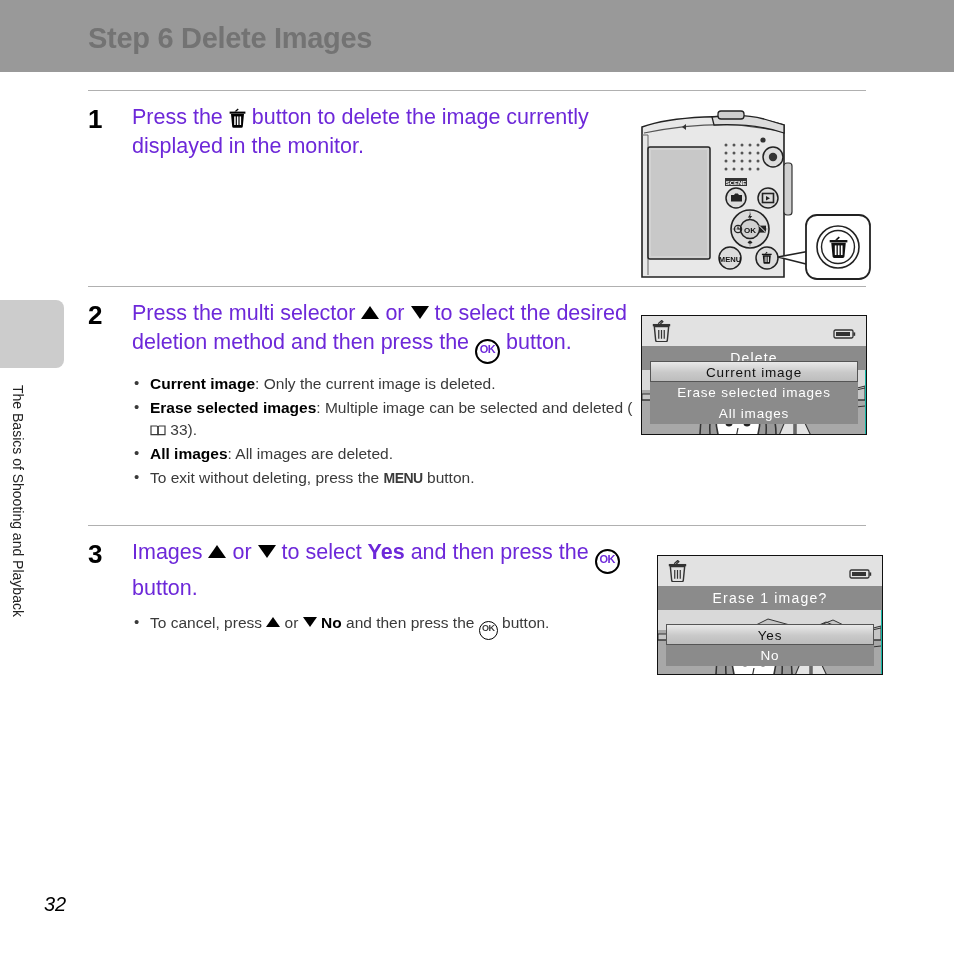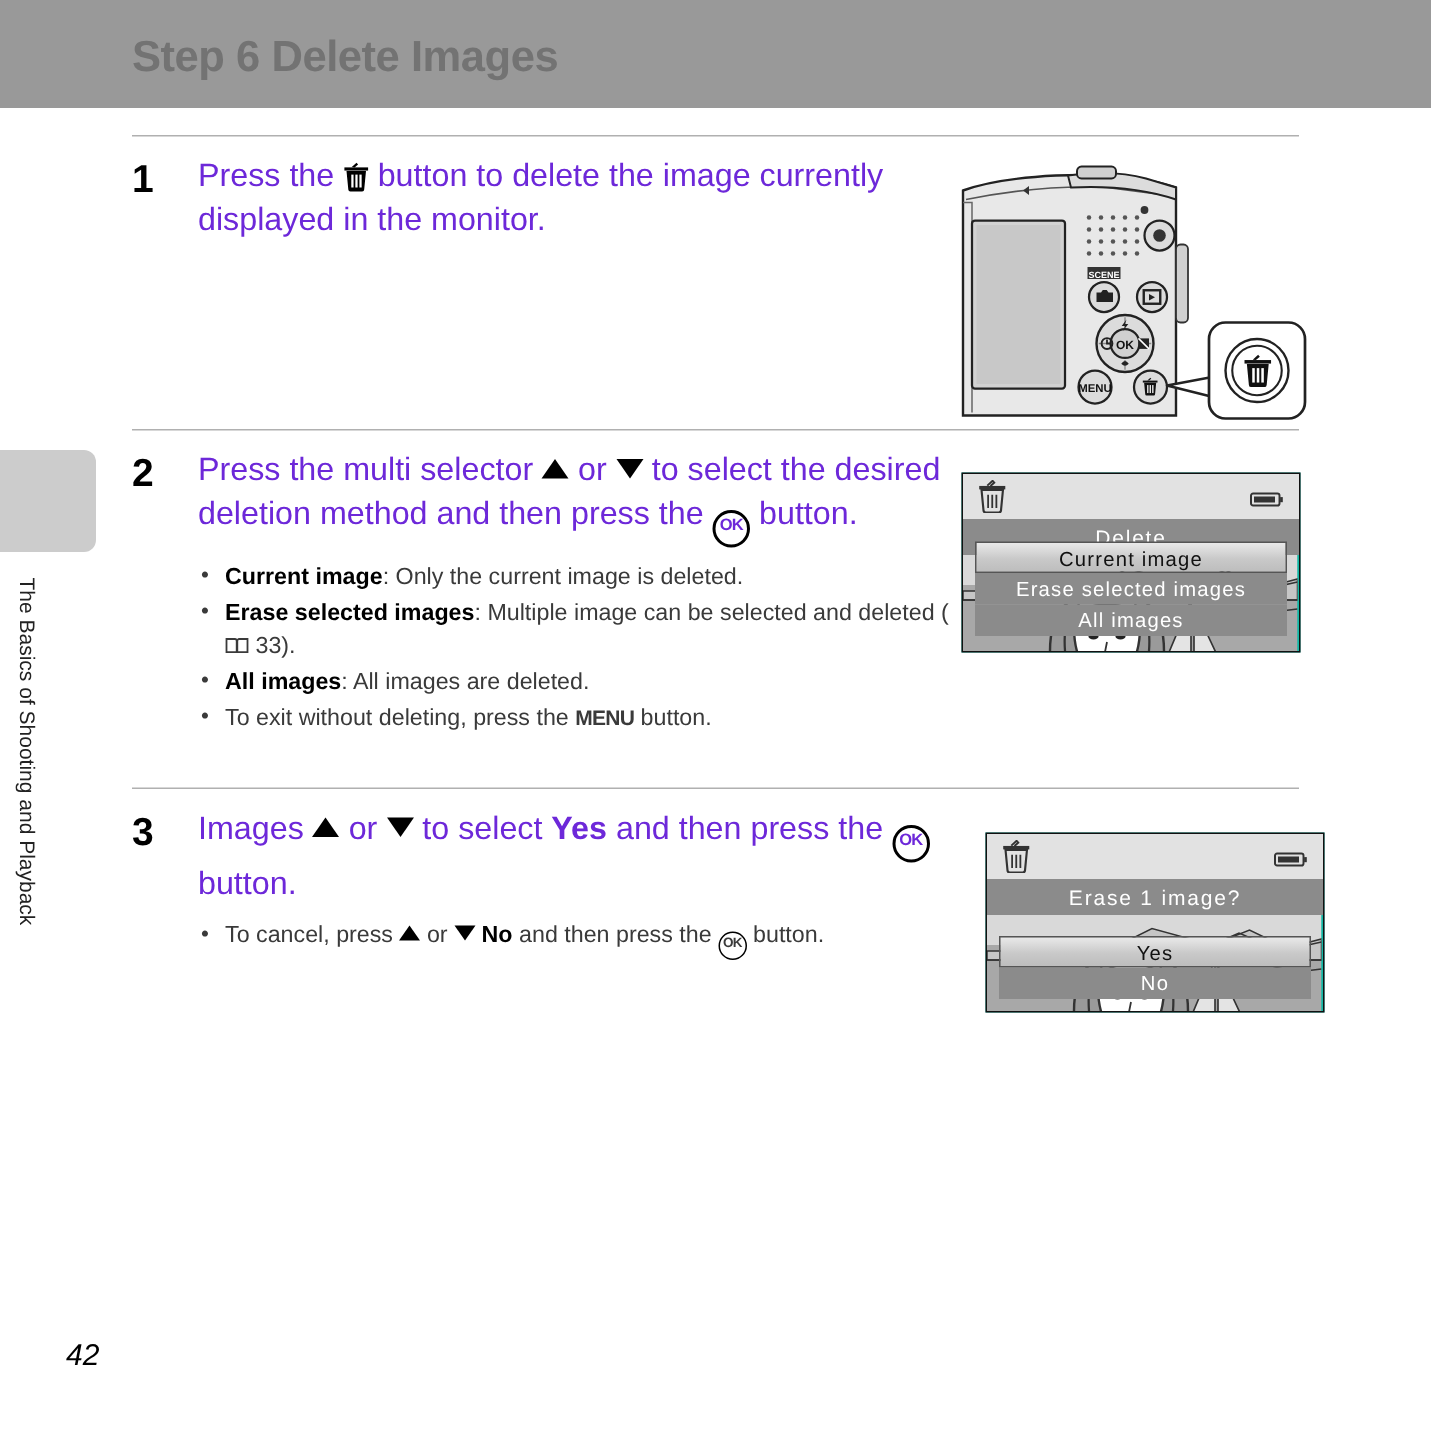--- a/index.html
+++ b/index.html
@@ -260,21 +260,21 @@
 </style>
 </head>
 <body>
 
 <div class="header-band"></div>
 <div class="header-title">Step 6 Delete Images</div>
 
 <div class="side-tab"></div>
 <div class="side-label">The Basics of Shooting and Playback</div>
 
-<div class="page-number">42</div>
+<div class="page-number">32</div>
 
 <div class="content">
 
   <div class="divider"></div>
 
   <div class="step" style="height:195px;">
     <div class="step-num">1</div>
     <div class="step-body">
       <div class="step-lead">
         <span>Press the </span><span class="g-trash-inline"><svg width="17" height="20" viewBox="0 0 17 20">

